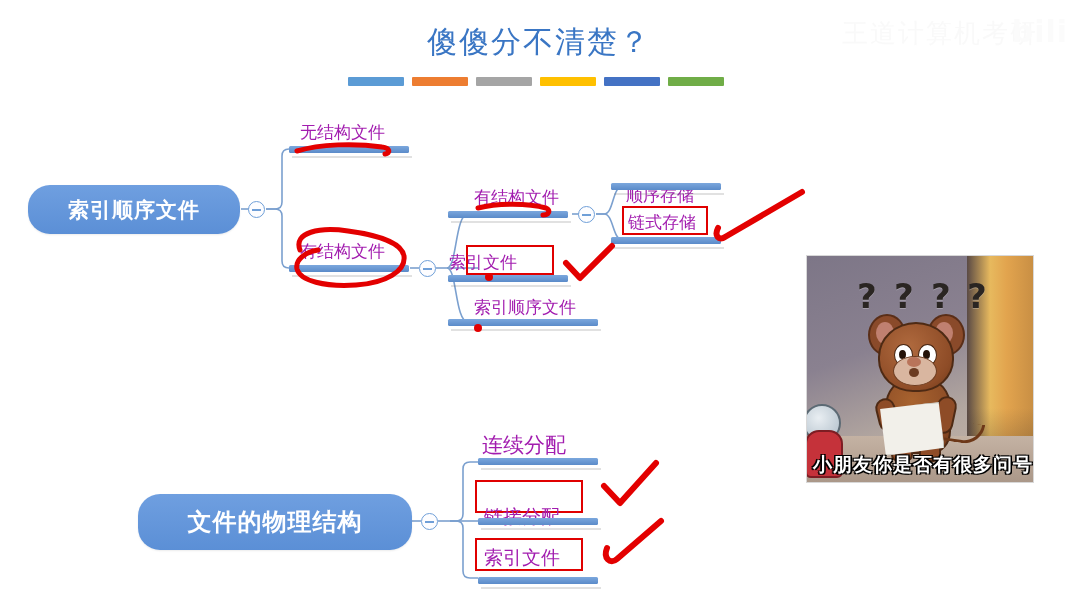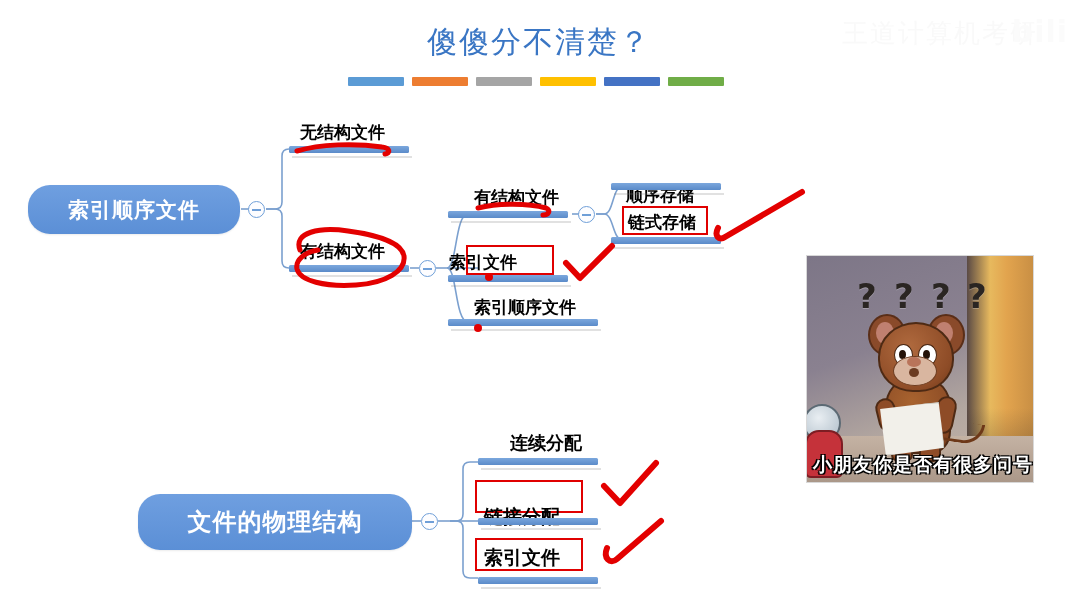--- a/index.html
+++ b/index.html
@@ -68,23 +68,22 @@
     box-sizing:border-box;
   }
   .collapse-btn::before{
     content:"";position:absolute;left:3px;top:7px;
     width:9px;height:1.6px;background:#6f9fd8;
   }
 
   .leaf-label{
     position:absolute;
     font-family:"DejaVu Sans","Liberation Sans",sans-serif;
-    font-size:17px;color:#000000;
+    font-size:17px;color:#a21caf;
     white-space:nowrap;
-    font-weight:bold;
   }
   .leaf-bar{
     position:absolute;height:7px;border-radius:1.5px;
     background:linear-gradient(180deg,#7ba7dd 0%,#5b8bc9 100%);
   }
   .bar-shadow{
     position:absolute;height:2px;background:rgba(120,120,120,0.22);
   }
 
   .redbox{
@@ -229,21 +228,21 @@
 
   <div class="leaf-label" style="left:474px;top:296px;">索引顺序文件</div>
   <div class="bar-shadow" style="left:451px;top:329px;width:150px;"></div>
   <div class="leaf-bar" style="left:448px;top:319px;width:150px;"></div>
 
   <div class="root-node" style="left:138px;top:494px;width:274px;height:56px;font-size:24px;justify-content:center;">
     <span>文件的物理结构</span>
   </div>
   <div class="collapse-btn" style="left:421px;top:513px;"></div>
 
-  <div class="leaf-label" style="left:510px;top:431px; font-size:18px;">连续分配</div>
+  <div class="leaf-label" style="left:482px;top:431px; font-size:21px;">连续分配</div>
   <div class="bar-shadow" style="left:481px;top:468px;width:120px;"></div>
   <div class="leaf-bar" style="left:478px;top:458px;width:120px;"></div>
 
   <div class="redbox" style="left:475px;top:480px;width:108px;height:33px;"></div>
   <div class="leaf-label" style="left:484px;top:487px; font-size:19px;margin-top:17px;">链接分配</div>
   <div class="bar-shadow" style="left:481px;top:528px;width:120px;"></div>
   <div class="leaf-bar" style="left:478px;top:518px;width:120px;"></div>
 
   <div class="redbox" style="left:475px;top:538px;width:108px;height:33px;"></div>
   <div class="leaf-label" style="left:484px;top:545px; font-size:19px;">索引文件</div>

